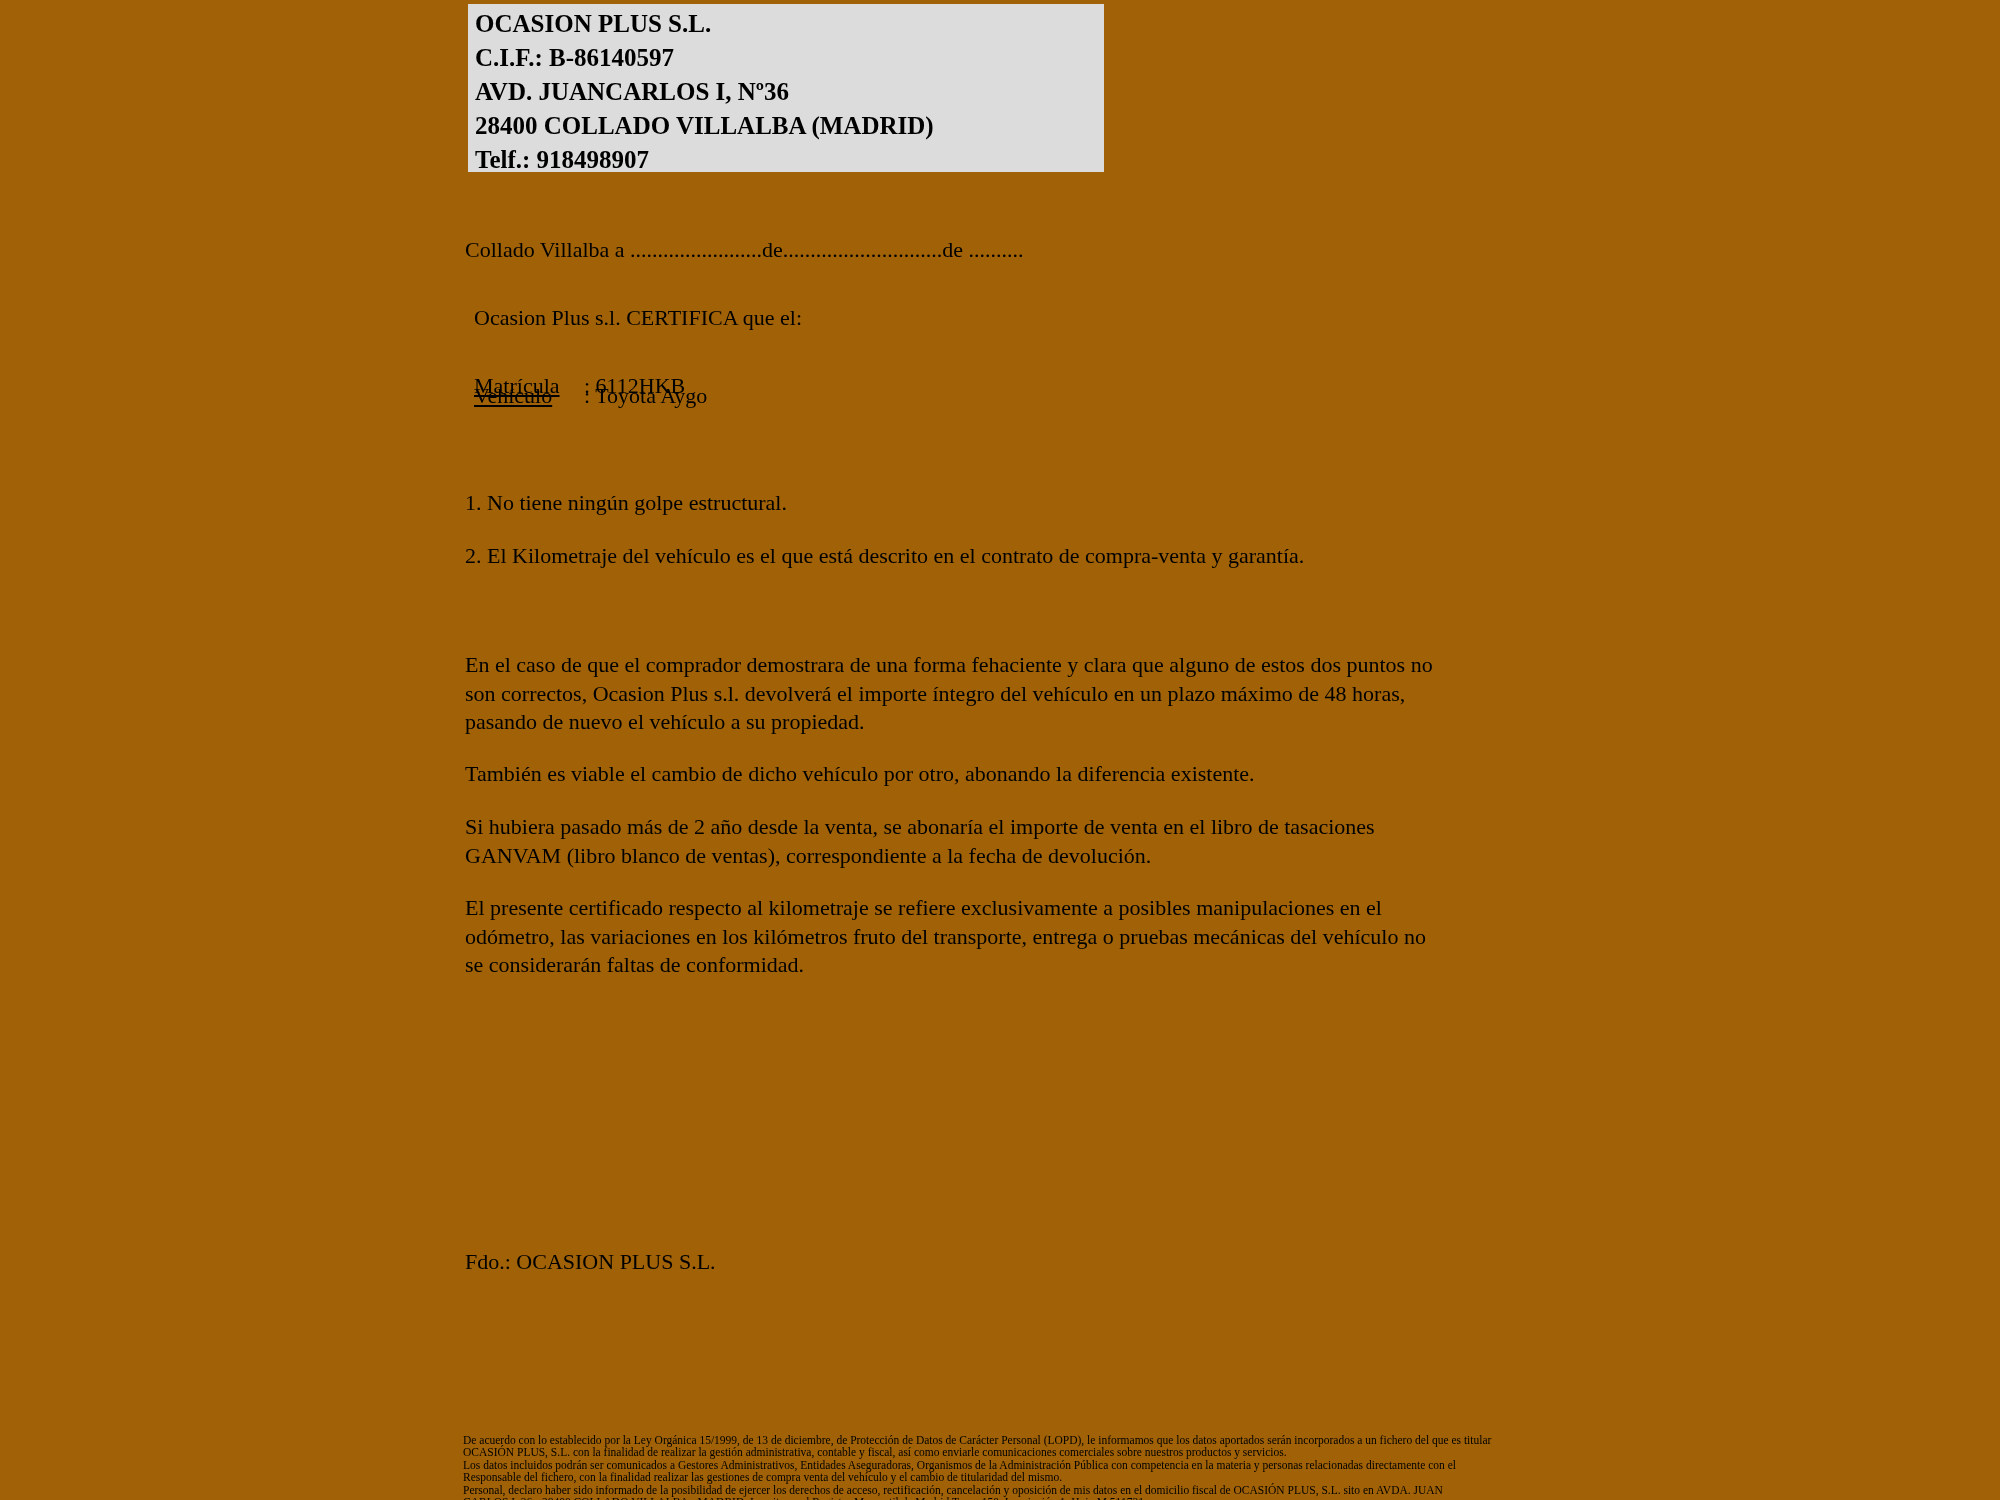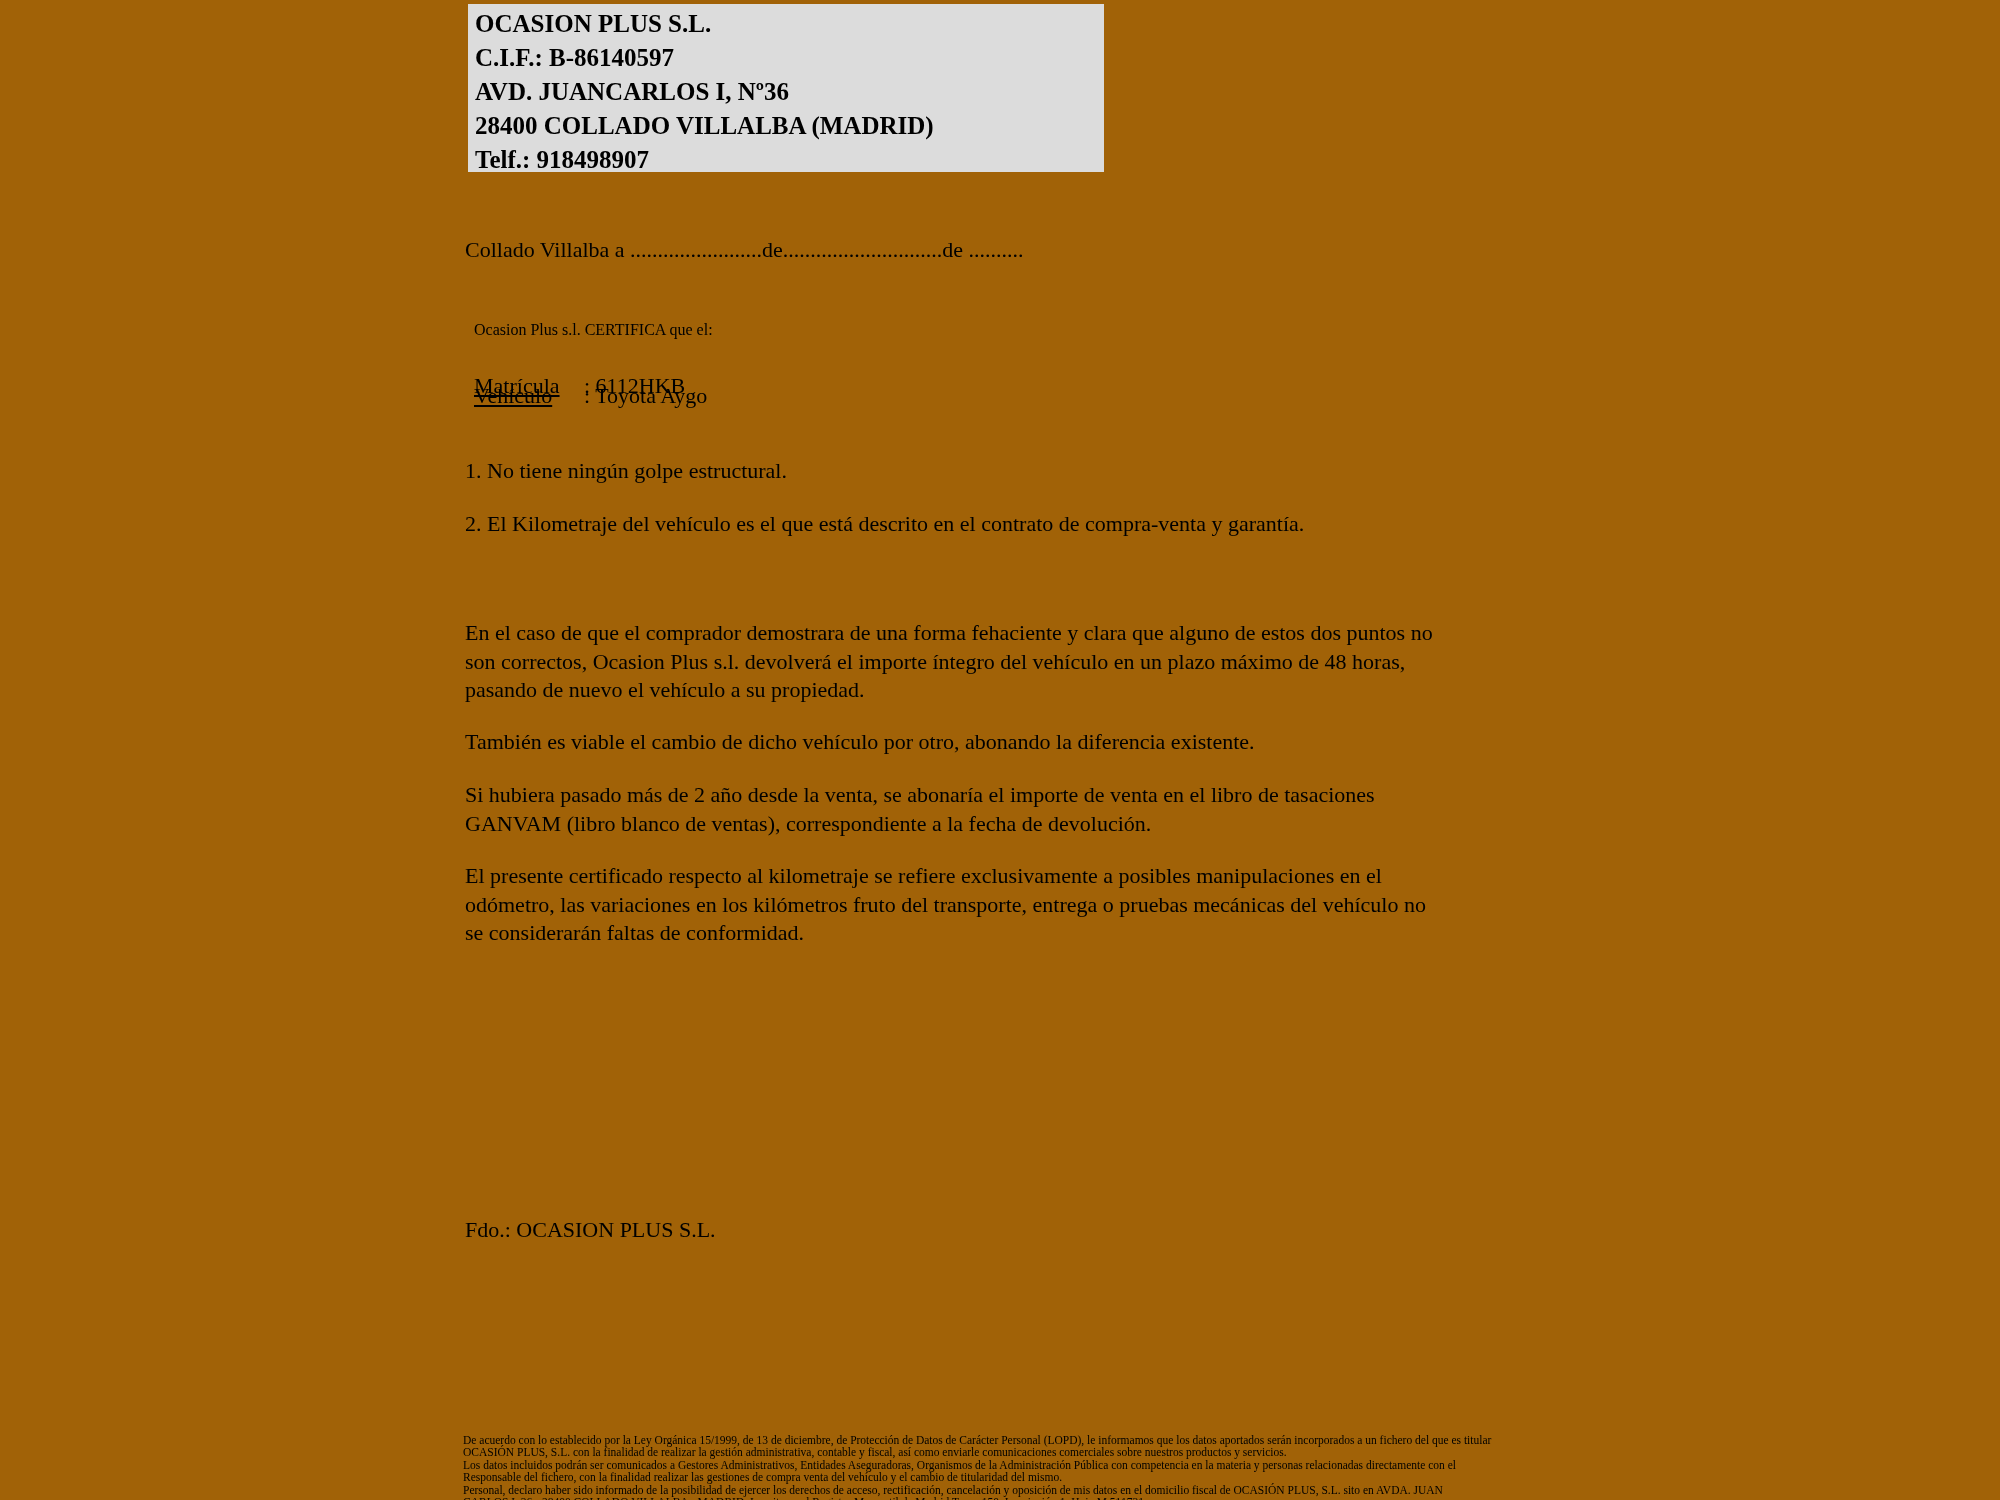--- a/index.html
+++ b/index.html
@@ -37,22 +37,22 @@
     top: 236px;
     width: 1080px;
     text-align: left;
     font-size: 22px;
     line-height: 28px;
     white-space: nowrap;
   }
   .cert-intro {
     position: absolute;
     left: 474px;
-    top: 316px;
-    font-size: 16px;
+    top: 304px;
+    font-size: 22px;
     line-height: 28px;
     white-space: nowrap;
   }
   .field {
     position: absolute;
     left: 474px;
     font-size: 22px;
     line-height: 28px;
     white-space: nowrap;
   }
@@ -64,20 +64,21 @@
   }
   .field .flabel span {
     text-decoration: underline;
   }
   .point, .para, .signature {
     position: absolute;
     left: 465px;
     font-size: 22px;
     line-height: 28.5px;
     white-space: nowrap;
+    margin-top: 32px;
   }
   .point-1 { top: 457px; }
   .point-2 { top: 510px; }
   .para-1  { top: 619px; }
   .para-2  { top: 728px; }
   .para-3  { top: 781px; }
   .para-4  { top: 862px; }
   .signature { top: 1216px; }
   .footer {
     position: absolute;

